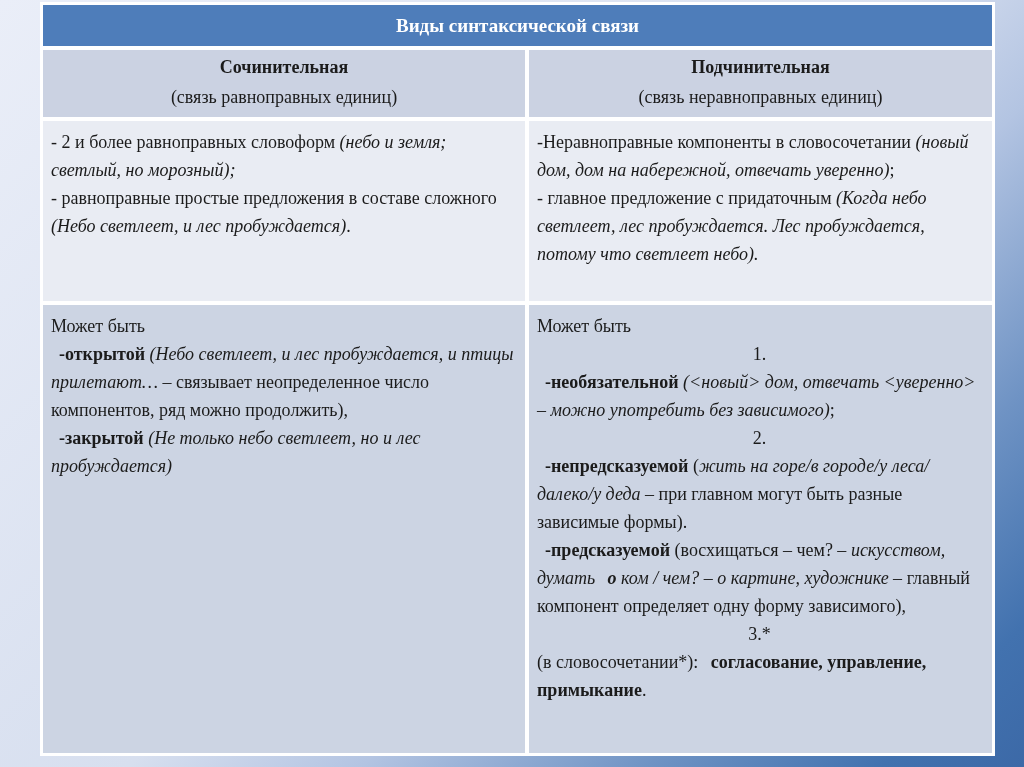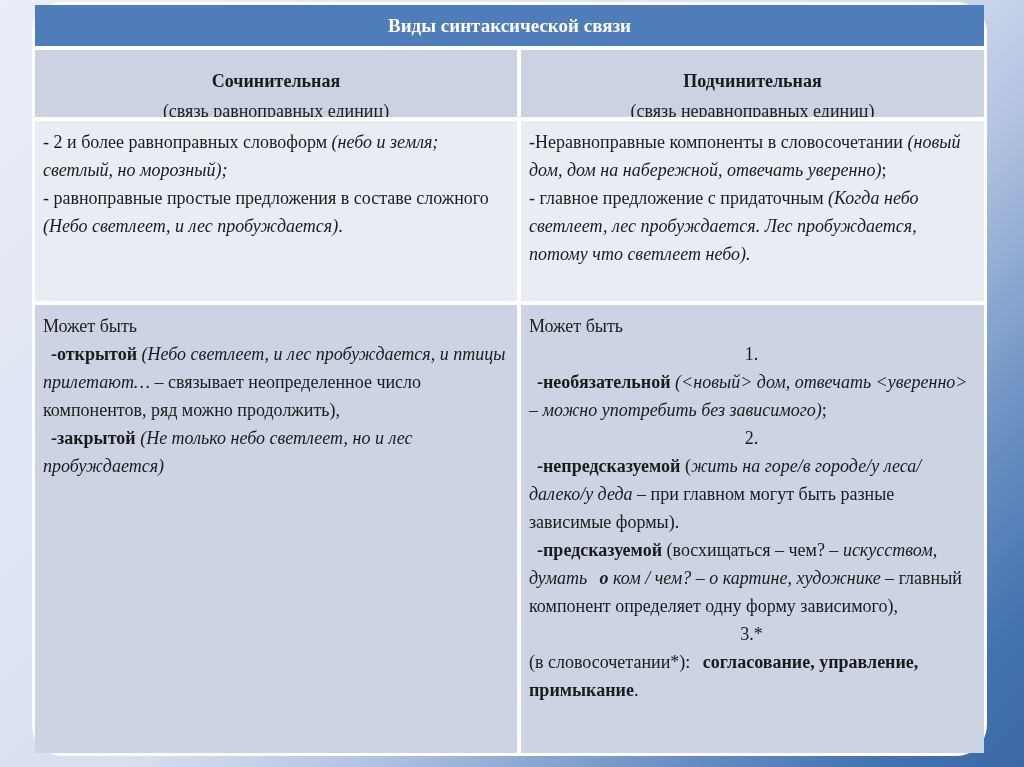--- a/index.html
+++ b/index.html
@@ -23,47 +23,46 @@
       var(--bg_light) 0%,
       var(--bg_mid) 50%,
       #b3c4e2 63%,
       #6f93c4 79%,
       #4272af 92%,
       var(--bg_dark) 100%);
     position:relative;
   }
   .table-wrap{
     position:absolute;
-    left:32px; top:2px;
+    left:40px; top:2px;
     width:955px; height:754px;
     background:var(--table_border);
     padding:3px;
     display:grid;
     grid-template-columns:482px 1fr;
     grid-template-rows:41px 67px 180px 1fr;
     gap:4px;
-    border-radius:31px;
   }
   .titlebar{
     grid-column:1 / -1;
     background:var(--title_bar_bg);
     display:flex;align-items:center;justify-content:center;
   }
   .titlebar span{
     color:var(--title_text);
     font-weight:bold;
     font-size:19px;
   }
   .cell{overflow:hidden;}
   .colhead{
     background:var(--header_row_bg);
     text-align:center;
     font-size:18px;
     line-height:30px;
-    padding-top:16px;
+    padding-top:2px;
   }
   .colhead .colhead-name{font-weight:bold;}
   .body-cell{
     font-size:18px;
     line-height:28px;
     padding:7px 10px 0 8px;
   }
   .row1{background:var(--row1_bg);}
   .row2{background:var(--row2_bg);}
   .para{text-align:left;}

